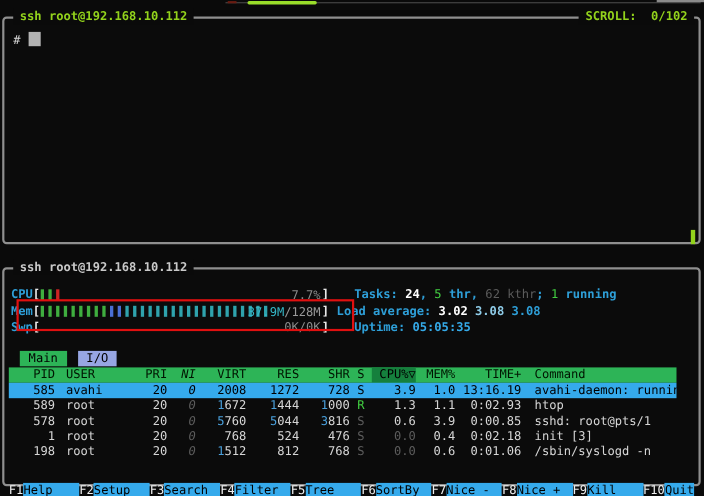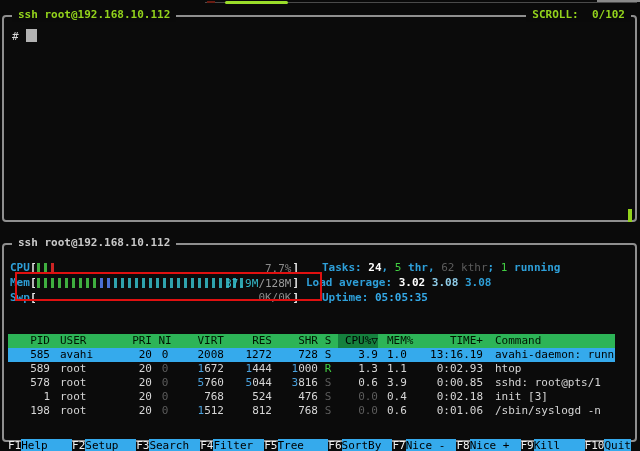--- a/index.html
+++ b/index.html
@@ -56,27 +56,27 @@
   .trow{position:absolute;left:4px;right:20px;height:14px;display:flex;white-space:pre;}
   .thead{background:#2db457;color:#001500;top:89px;}
   .thead .sort-col{background:#15803d;color:#000;}
   .prow{color:#d6d6d6;}
   .prow.selected{background:#35aaec;}
   .prow.selected span{color:#000 !important;font-weight:normal;}
   .col{overflow:hidden;}
   .col-pid{width:42px;text-align:right;}
   .col-user{width:52px;text-align:left;padding-left:10px;}
   .col-pri{width:40px;text-align:right;}
-  .col-ni{width:26px;text-align:center;}
+  .col-ni{width:26px;text-align:right;font-style:italic;}
   .col-virt{width:46px;text-align:right;}
   .col-res{width:48px;text-align:right;}
   .col-shr{width:46px;text-align:right;}
   .col-s{width:20px;text-align:center;}
   .col-cpu{width:40px;text-align:right;}
-  .col-mem{width:36px;padding-left:9px;}
+  .col-mem{width:36px;text-align:right;}
   .col-time{width:60px;text-align:right;}
   .col-cmd{flex:1;text-align:left;padding-left:12px;}
 
   .fnbar{position:absolute;left:4px;right:4px;top:194px;height:14px;display:flex;white-space:pre;align-items:flex-end;}
   .fnkey{color:#f0f0f0;background:transparent;}
   .fnlabel{background:#35aaec;color:#000;width:56px;margin-top:34px;}
   .fnlabel.last{flex:1;}
 
   .annotation-rect{position:absolute;left:15px;top:272px;width:303px;height:25px;
                    border:2px solid #e01010;z-index:9;pointer-events:none;}
@@ -105,20 +105,21 @@
         <div class="hline" style="top: 16px;"><span class="mlabel">CPU</span><span class="bracket">[</span><span class="meter-bars"><span class="bar bar-green"></span><span class="bar bar-green"></span><span class="bar bar-red"></span><span class="meter-val dim-val">7.7%</span></span><span class="bracket">]</span></div>
         <div class="hline" style="top: 31px;"><span class="mlabel">Mem</span><span class="bracket">[</span><span class="meter-bars"><span class="bar bar-green"></span><span class="bar bar-green"></span><span class="bar bar-green"></span><span class="bar bar-green"></span><span class="bar bar-green"></span><span class="bar bar-green"></span><span class="bar bar-green"></span><span class="bar bar-green"></span><span class="bar bar-green"></span><span class="bar bar-blue"></span><span class="bar bar-blue"></span><span class="bar bar-cyan"></span><span class="bar bar-cyan"></span><span class="bar bar-cyan"></span><span class="bar bar-cyan"></span><span class="bar bar-cyan"></span><span class="bar bar-cyan"></span><span class="bar bar-cyan"></span><span class="bar bar-cyan"></span><span class="bar bar-cyan"></span><span class="bar bar-cyan"></span><span class="bar bar-cyan"></span><span class="bar bar-cyan"></span><span class="bar bar-cyan"></span><span class="bar bar-cyan"></span><span class="bar bar-cyan"></span><span class="bar bar-cyan"></span><span class="bar bar-cyan"></span><span class="bar bar-cyan"></span><span class="bar bar-cyan"></span><span class="meter-val"><span class="hl">37.9M</span><span class="rest">/128M</span></span></span><span class="bracket">]</span></div>
         <div class="hline" style="top: 46px;"><span class="mlabel">Swp</span><span class="bracket">[</span><span class="meter-bars"><span class="meter-val dim-val">0K/0K</span></span><span class="bracket">]</span></div>
       </div>
     <div id="stats">
         <div class="hline" style="left: 318px; top: 16px;"><span class="seg-label">Tasks: </span><span class="seg-bold-white">24</span><span class="seg-label">, </span><span class="seg-green">5</span><span class="seg-label"> thr</span><span class="seg-label">, </span><span class="seg-dim">62 kthr</span><span class="seg-label">; </span><span class="seg-green">1</span><span class="seg-label"> running</span></div>
         <div class="hline" style="left: 302px; top: 31px;"><span class="seg-label">Load average: </span><span class="seg-bold-white">3.02 </span><span class="seg-light-blue">3.08 </span><span class="seg-blue2">3.08</span></div>
         <div class="hline" style="left: 318px; top: 46px;"><span class="seg-label">Uptime: </span><span class="seg-bold-blue">05:05:35</span></div>
       </div>
 
+    <div class="tabs" id="tabs"><span class="tab tab-active">Main</span><span class="tab tab-inactive">I/O</span></div>
 
     <div class="trow thead" id="thead"><span class="col col-pid">PID</span><span class="col col-user">USER</span><span class="col col-pri">PRI</span><span class="col col-ni">NI</span><span class="col col-virt">VIRT</span><span class="col col-res">RES</span><span class="col col-shr">SHR</span><span class="col col-s">S</span><span class="col col-cpu sort-col">CPU%▽</span><span class="col col-mem">MEM%</span><span class="col col-time">TIME+</span><span class="col col-cmd">Command</span></div>
     <div id="tbody">
         <div class="trow prow selected" style="top: 103px;"><span class="col col-pid"><span>585</span></span><span class="col col-user"><span>avahi</span></span><span class="col col-pri"><span>20</span></span><span class="col col-ni"><span>0</span></span><span class="col col-virt"><span>2008</span></span><span class="col col-res"><span>1272</span></span><span class="col col-shr"><span>728</span></span><span class="col col-s"><span>S</span></span><span class="col col-cpu"><span>3.9</span></span><span class="col col-mem"><span>1.0</span></span><span class="col col-time"><span>13:16.19</span></span><span class="col col-cmd"><span>avahi-daemon: running</span></span></div>
         <div class="trow prow" style="top: 117px;"><span class="col col-pid"><span>589</span></span><span class="col col-user"><span>root</span></span><span class="col col-pri"><span>20</span></span><span class="col col-ni"><span class="seg-dim">0</span></span><span class="col col-virt"><span class="seg-blue">1</span><span>672</span></span><span class="col col-res"><span class="seg-blue">1</span><span>444</span></span><span class="col col-shr"><span class="seg-blue">1</span><span>000</span></span><span class="col col-s"><span class="seg-green">R</span></span><span class="col col-cpu"><span>1.3</span></span><span class="col col-mem"><span>1.1</span></span><span class="col col-time"><span>0:02.93</span></span><span class="col col-cmd"><span>htop</span></span></div>
         <div class="trow prow" style="top: 131px;"><span class="col col-pid"><span>578</span></span><span class="col col-user"><span>root</span></span><span class="col col-pri"><span>20</span></span><span class="col col-ni"><span class="seg-dim">0</span></span><span class="col col-virt"><span class="seg-blue">5</span><span>760</span></span><span class="col col-res"><span class="seg-blue">5</span><span>044</span></span><span class="col col-shr"><span class="seg-blue">3</span><span>816</span></span><span class="col col-s"><span class="seg-dim">S</span></span><span class="col col-cpu"><span>0.6</span></span><span class="col col-mem"><span>3.9</span></span><span class="col col-time"><span>0:00.85</span></span><span class="col col-cmd"><span>sshd: root@pts/1</span></span></div>
         <div class="trow prow" style="top: 145px;"><span class="col col-pid"><span>1</span></span><span class="col col-user"><span>root</span></span><span class="col col-pri"><span>20</span></span><span class="col col-ni"><span class="seg-dim">0</span></span><span class="col col-virt"><span>768</span></span><span class="col col-res"><span>524</span></span><span class="col col-shr"><span>476</span></span><span class="col col-s"><span class="seg-dim">S</span></span><span class="col col-cpu"><span class="seg-dim">0.0</span></span><span class="col col-mem"><span>0.4</span></span><span class="col col-time"><span>0:02.18</span></span><span class="col col-cmd"><span>init [3]</span></span></div>
         <div class="trow prow" style="top: 159px;"><span class="col col-pid"><span>198</span></span><span class="col col-user"><span>root</span></span><span class="col col-pri"><span>20</span></span><span class="col col-ni"><span class="seg-dim">0</span></span><span class="col col-virt"><span class="seg-blue">1</span><span>512</span></span><span class="col col-res"><span>812</span></span><span class="col col-shr"><span>768</span></span><span class="col col-s"><span class="seg-dim">S</span></span><span class="col col-cpu"><span class="seg-dim">0.0</span></span><span class="col col-mem"><span>0.6</span></span><span class="col col-time"><span>0:01.06</span></span><span class="col col-cmd"><span>/sbin/syslogd -n</span></span></div>
       </div>
 

